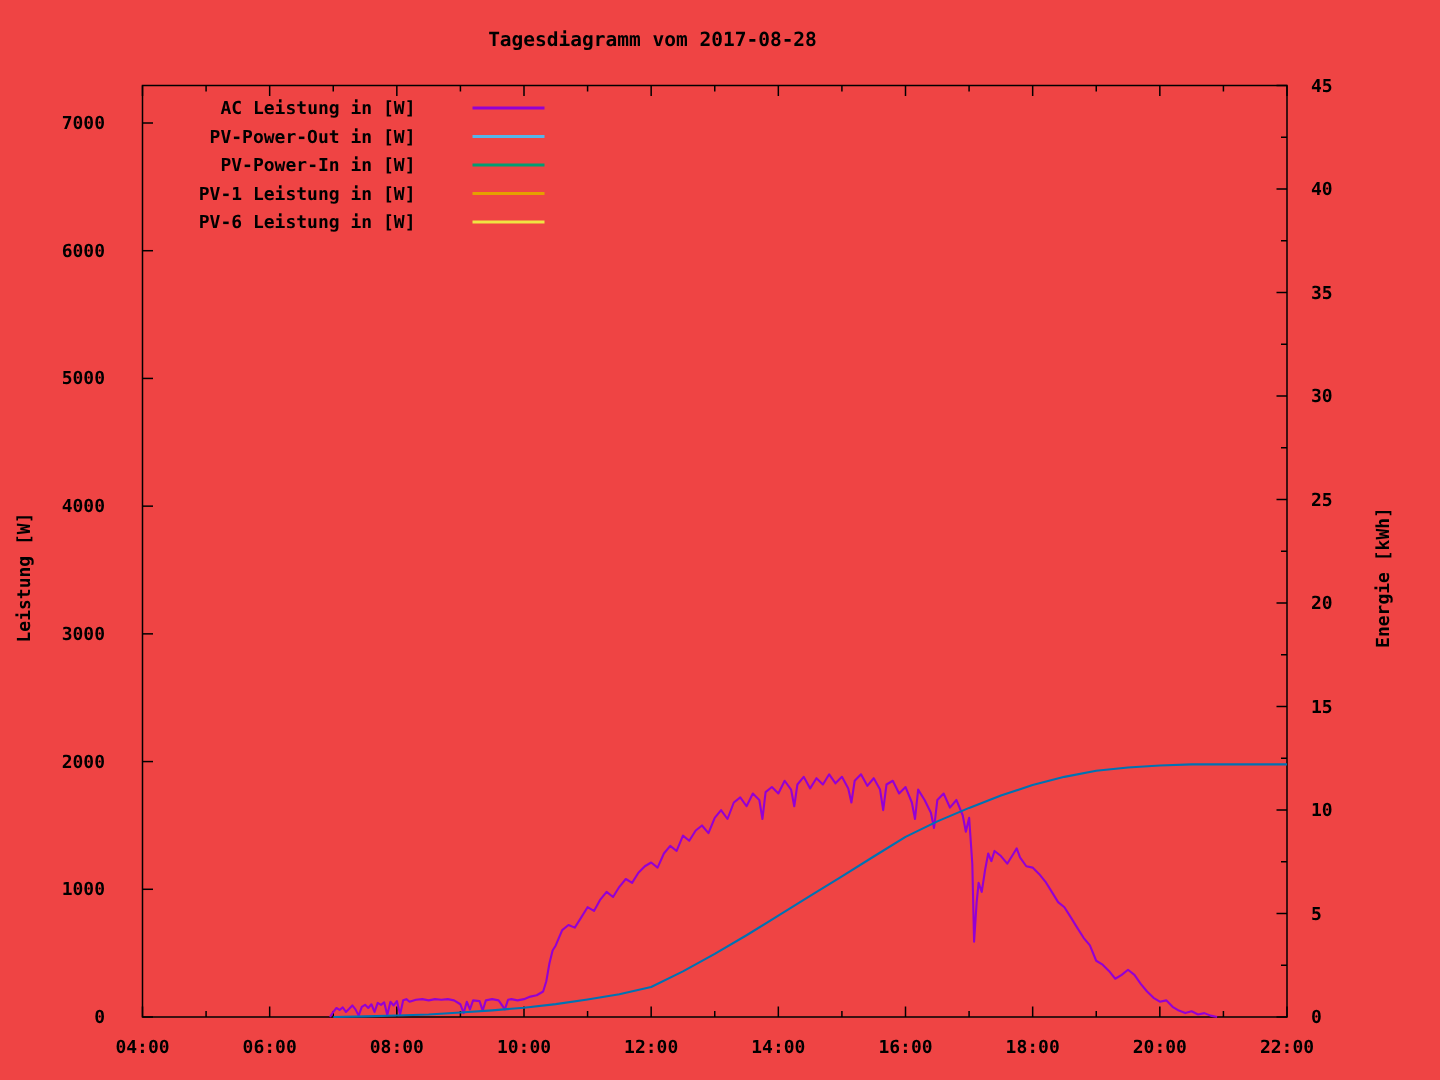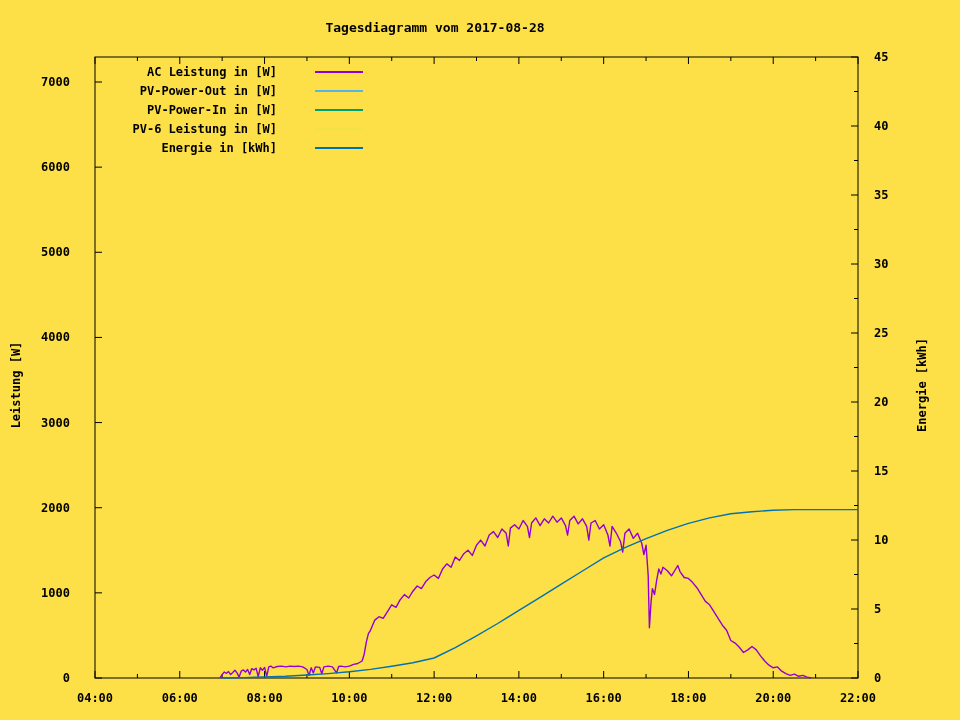--- a/index.html
+++ b/index.html
@@ -1,16 +1,16 @@
 <!DOCTYPE html>
 <html><head>
 <meta charset="utf-8">
 <style>
   html,body{margin:0;padding:0;background:#fff;}
-  .chart{position:relative;width:960px;height:720px;background:#fde047;overflow:hidden;
+  .chart{position:relative;width:960px;height:720px;background:#ef4444;overflow:hidden;
          font-family:"DejaVu Sans Mono",monospace;color:#000;}
   .title{position:absolute;left:435px;top:27px;transform:translate(-50%,-50%);
          font:bold 13px "DejaVu Sans Mono",monospace;white-space:nowrap;}
   .ylab{position:absolute;left:16px;top:385px;transform:translate(-50%,-50%) rotate(-90deg);
         font:bold 12px "DejaVu Sans Mono",monospace;white-space:nowrap;}
   .y2lab{position:absolute;left:922px;top:385px;transform:translate(-50%,-50%) rotate(-90deg);
         font:bold 12px "DejaVu Sans Mono",monospace;white-space:nowrap;}
   .legend{position:absolute;left:100px;top:62px;}
   .lrow{display:flex;align-items:center;height:19px;}
   .llab{display:inline-block;width:177px;text-align:right;
@@ -131,21 +131,21 @@
       </div>
       <div class="lrow">
         <span class="llab">PV-Power-Out in [W]</span>
         <span class="lsam" style="background: rgb(86, 180, 233);"></span>
       </div>
       <div class="lrow">
         <span class="llab">PV-Power-In in [W]</span>
         <span class="lsam" style="background: rgb(0, 158, 115);"></span>
       </div>
       <div class="lrow">
+        <span class="llab">PV-1 Leistung in [W]</span>
+        <span class="lsam" style="background: rgb(230, 159, 0);"></span>
+      </div>
+      <div class="lrow">
         <span class="llab">PV-6 Leistung in [W]</span>
         <span class="lsam" style="background: rgb(240, 228, 66);"></span>
-      </div>
-      <div class="lrow">
-        <span class="llab">Energie in [kWh]</span>
-        <span class="lsam" style="background: rgb(0, 114, 178);"></span>
       </div>
     </div>
 </div>
 
 </body></html>

